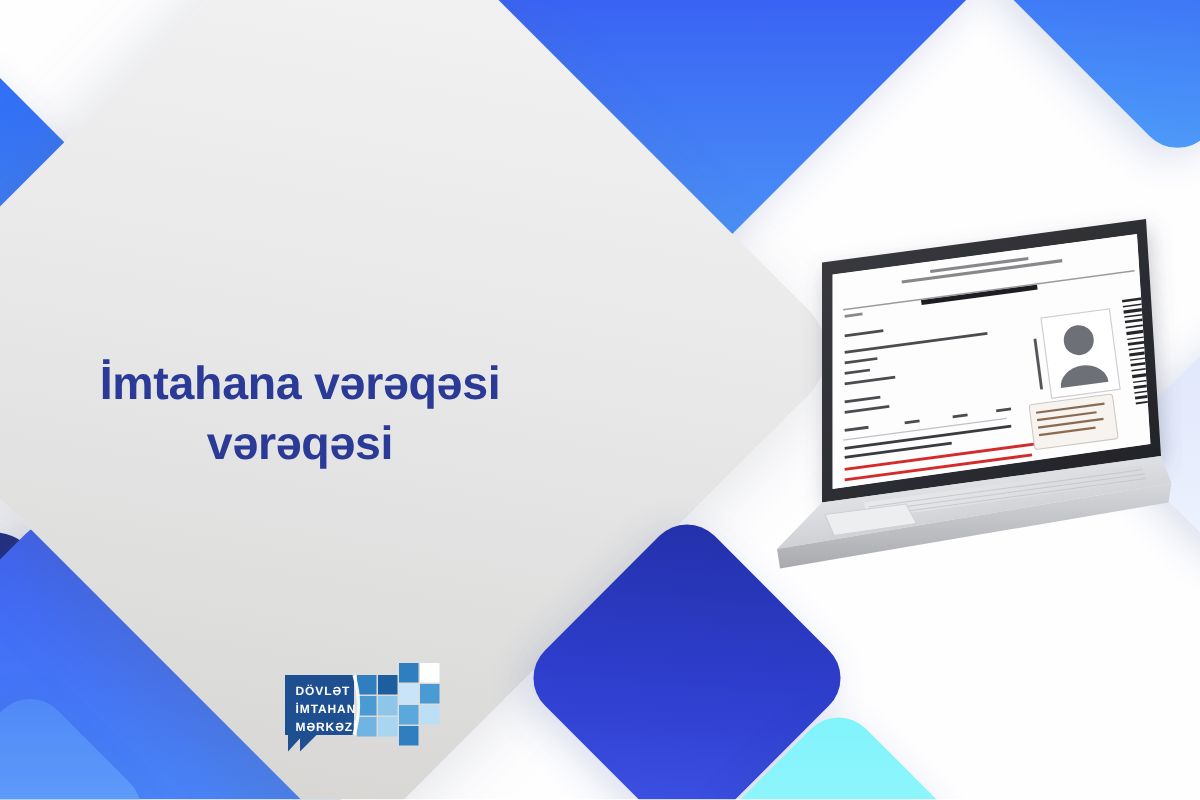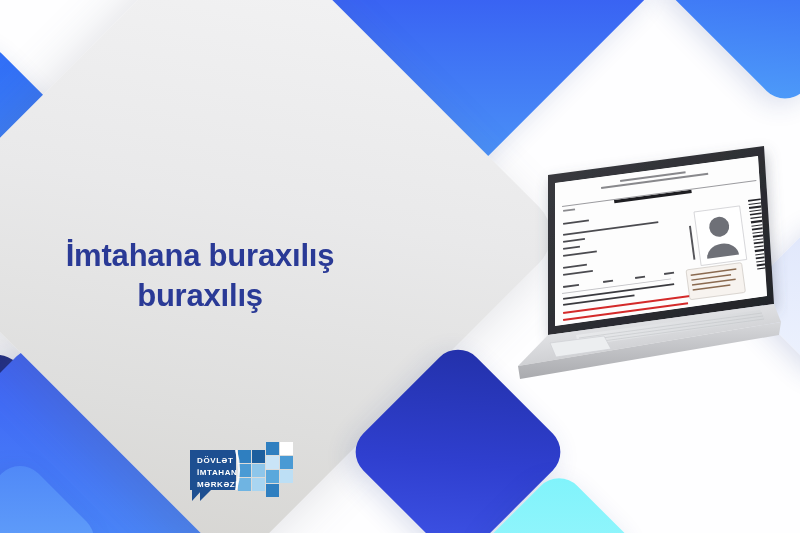--- a/index.html
+++ b/index.html
@@ -267,22 +267,22 @@
           <line x1="182" y1="211" x2="365" y2="186"></line>
           <line x1="183" y1="214" x2="366" y2="189"></line>
         </g>
 
         <path d="M152,213 L206,206 L213,219 L158,227 Z" fill="#eceef0" stroke="#ced0d4" stroke-width="0.7"></path>
       </g>
     </svg>
   </div>
 
   <div id="headline">
-    <span>İmtahana buraxılış</span>
-    <span class="l2">buraxılış</span>
+    <span>İmtahana vərəqəsi</span>
+    <span class="l2">vərəqəsi</span>
   </div>
 
   <div id="logo">
     <svg width="116" height="70" viewBox="0 0 116 70">
 
       <path d="M4,12 h46 v40 h-34 l-10,11 v-11 h-2 a0,0 0 0 1 0,0 Z
                M4,12 a0,0 0 0 0 0,0 Z" fill="#1d4f91"></path>
       <rect x="4" y="12" width="46" height="40" rx="3" fill="#1d4f91"></rect>
       <path d="M14,50 l0,13 l11,-11 Z" fill="#1d4f91"></path>
 

